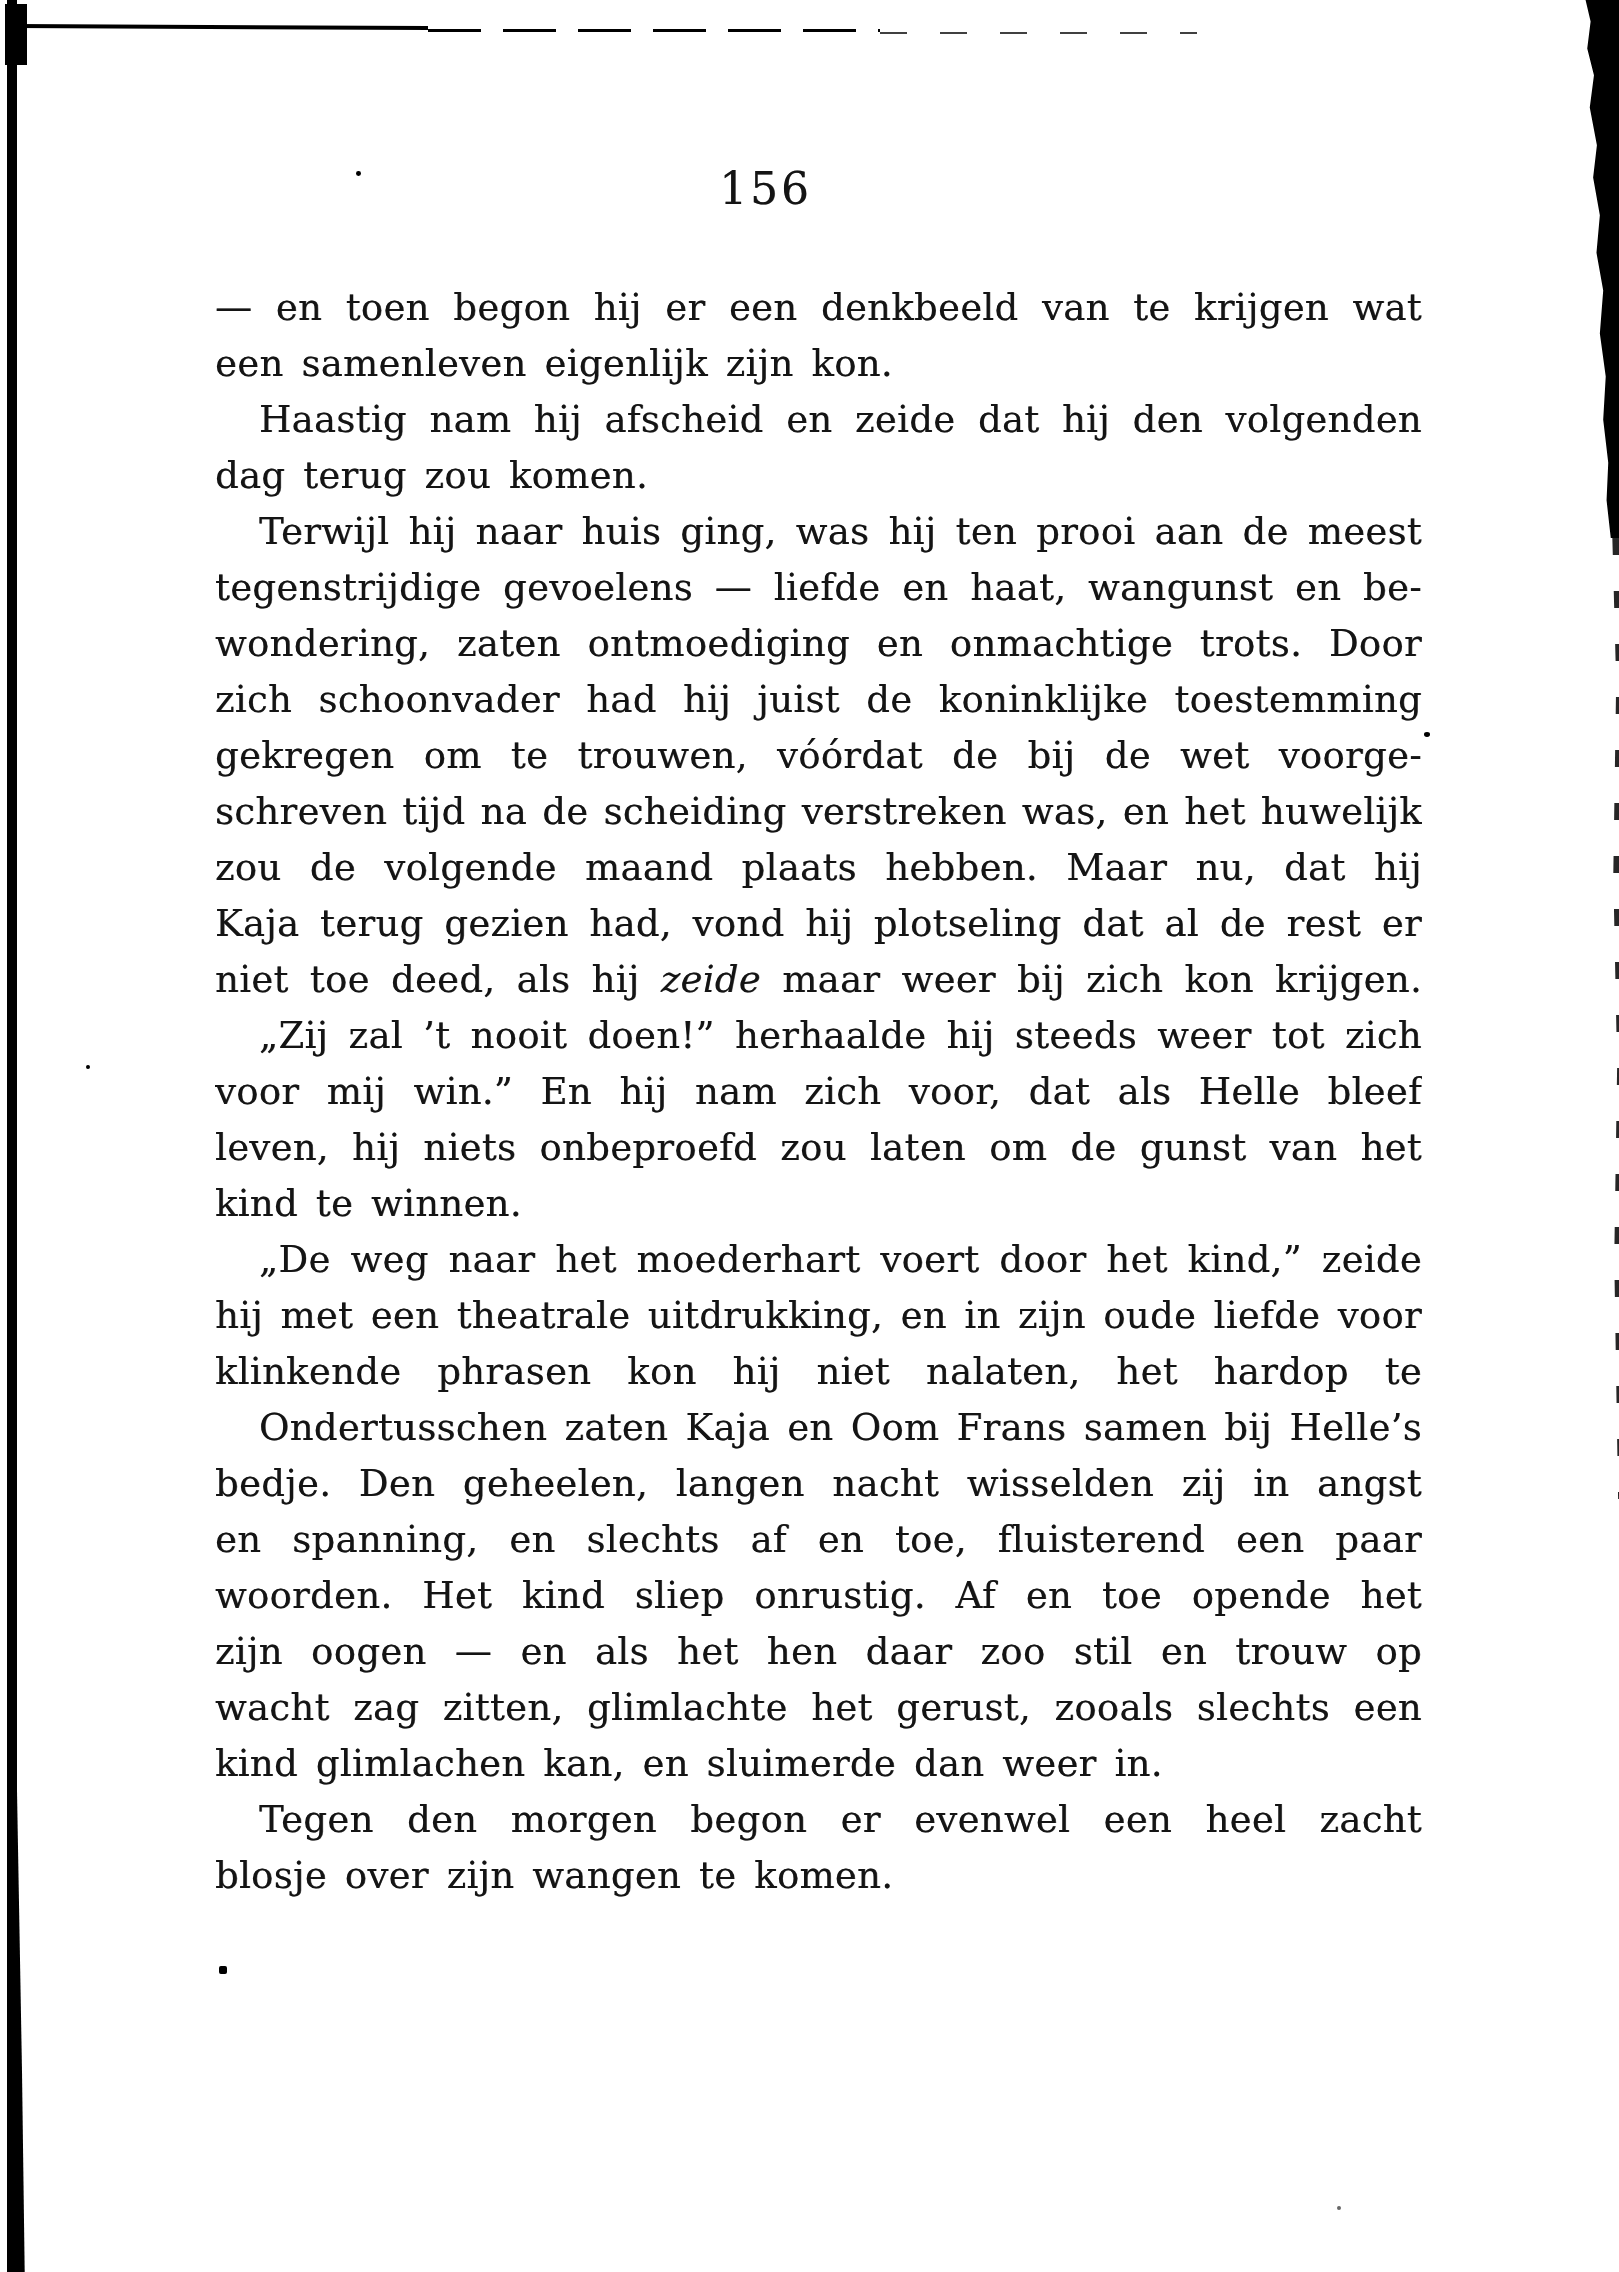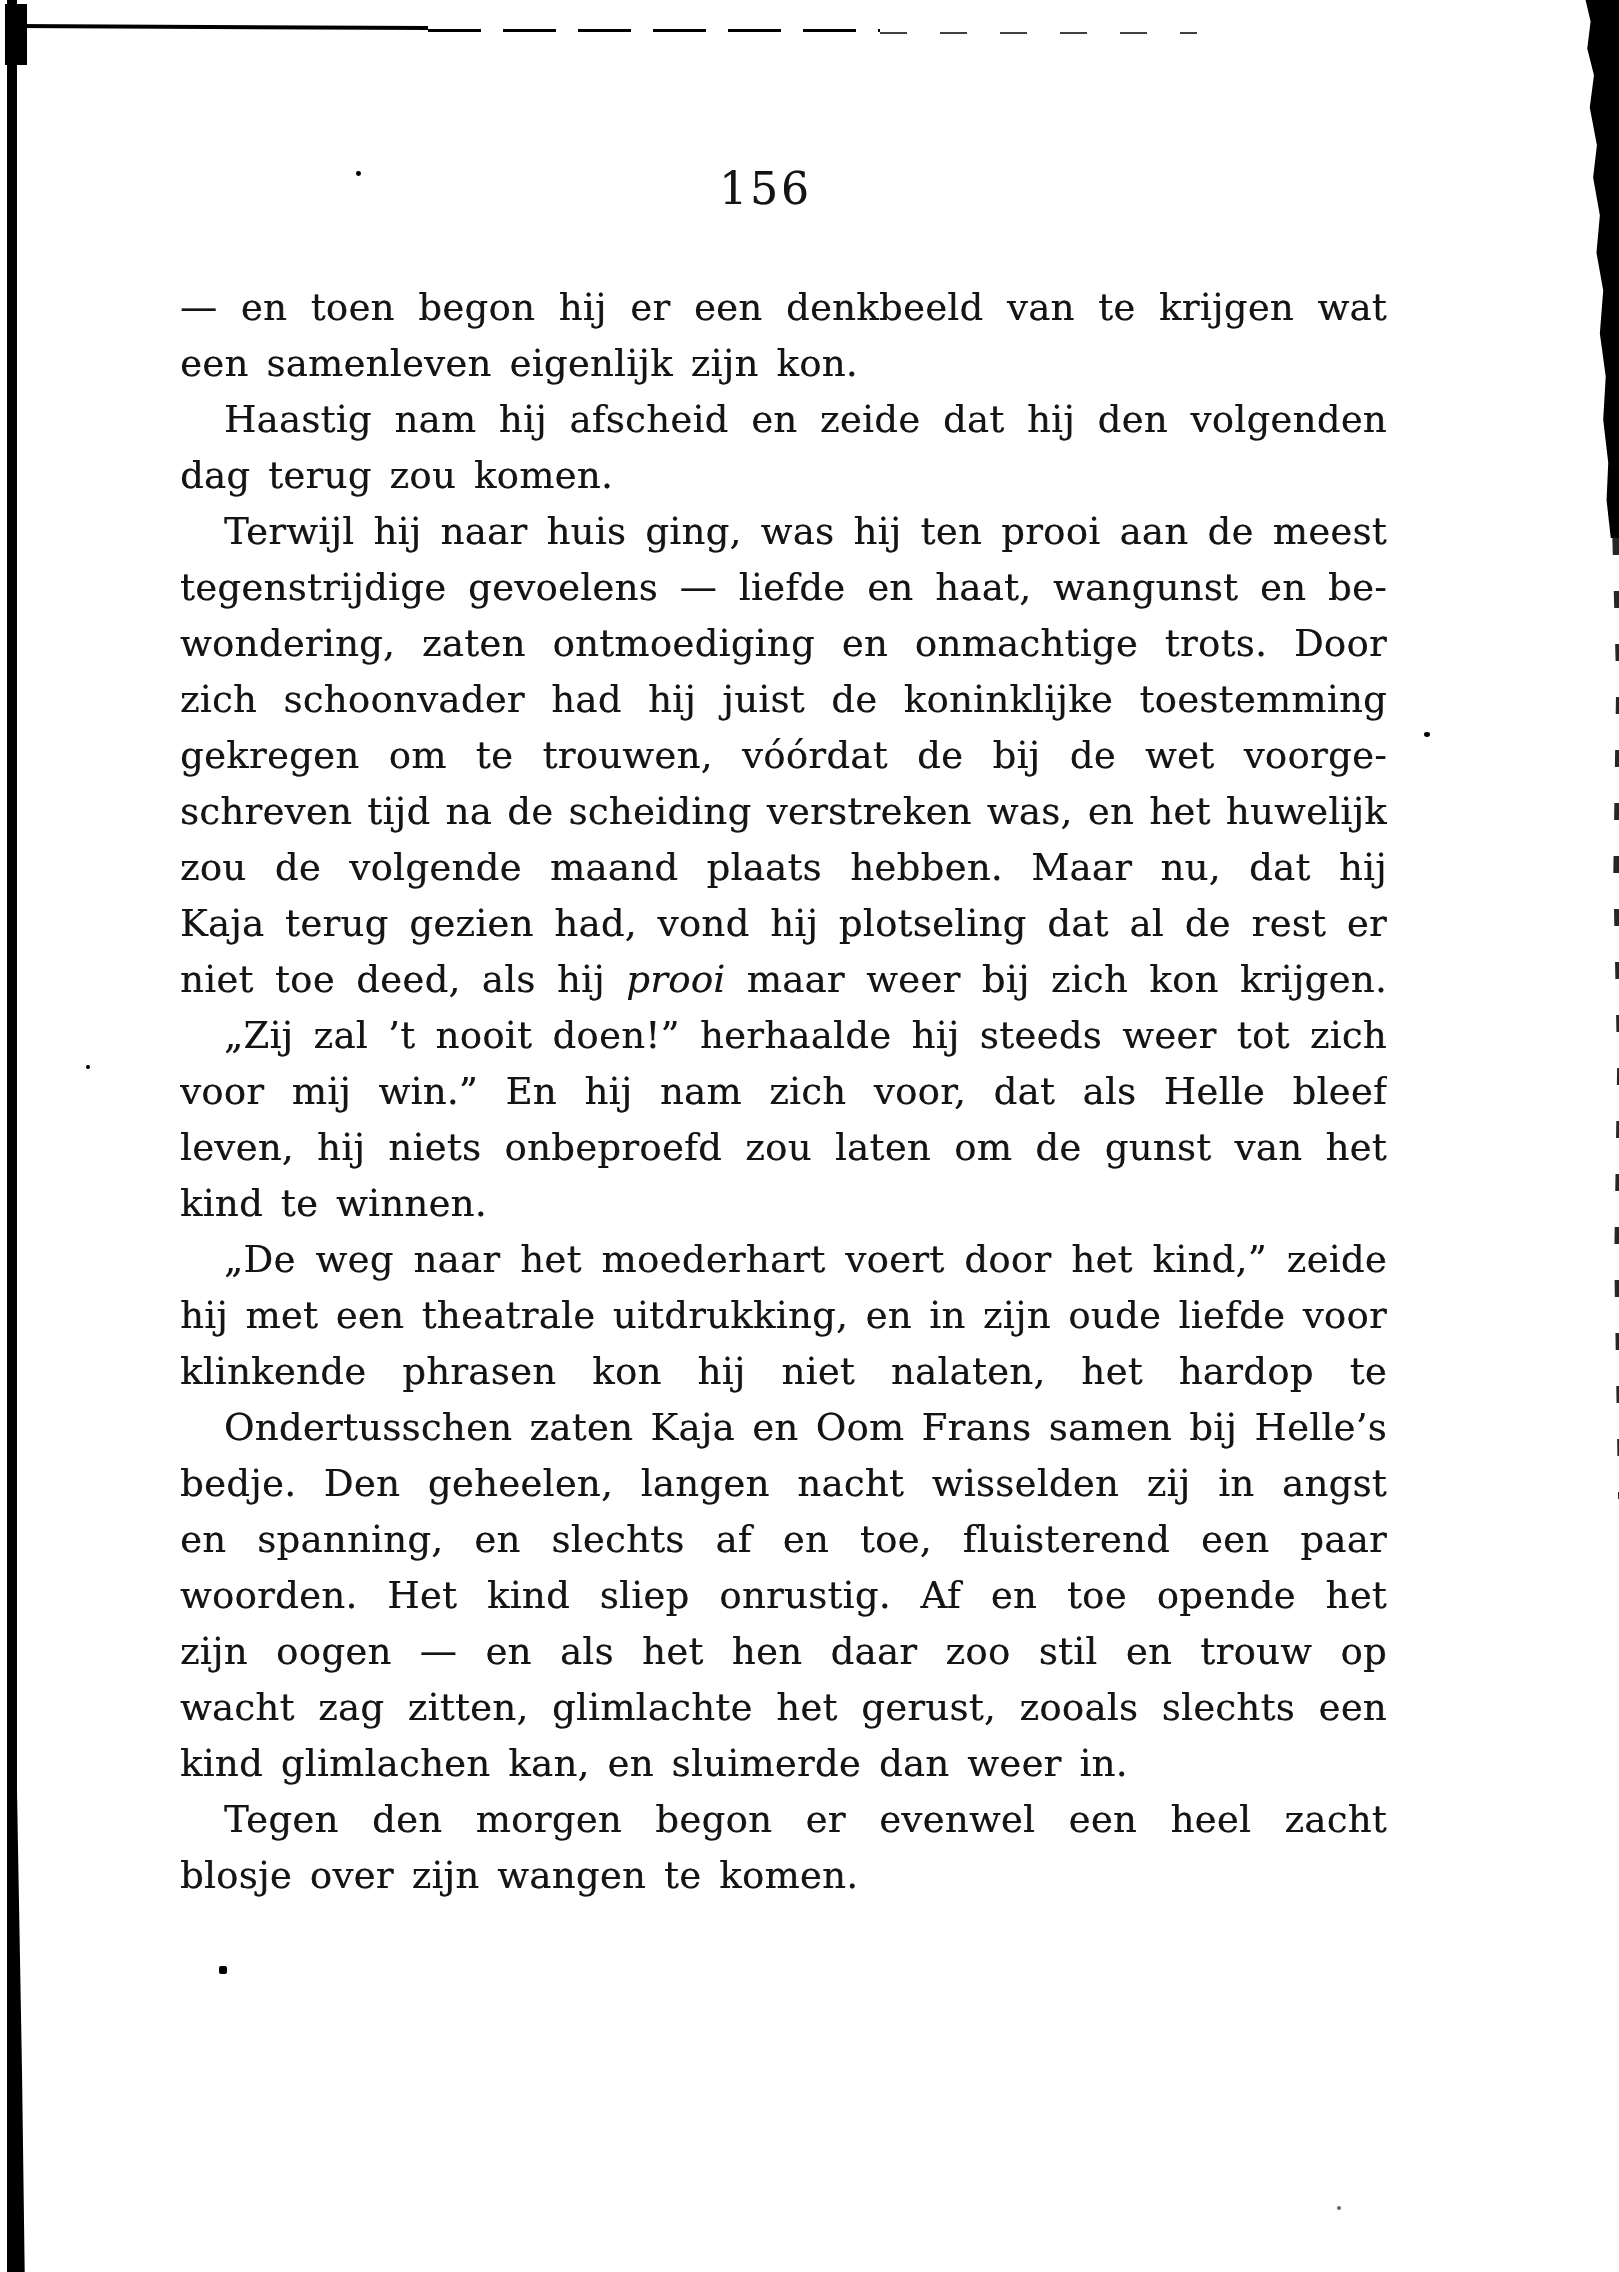--- a/index.html
+++ b/index.html
@@ -13,21 +13,21 @@
   }
 
   
   .page-number {
     position:absolute; left:197px; top:163px; width:1207px;
     text-align:center; font-size:44px; letter-spacing:2.9px;
     transform:translateX(-35px);
     text-shadow:0.4px 0.2px 0 rgba(0,0,0,0.55);
   }
   .text-block {
-    position:absolute; left:180px; top:280px; width:1207px;
+    position:absolute; left:215px; top:280px; width:1207px;
   }
   .para { margin:0; }
   .line {
     font-size:37px; line-height:56px; letter-spacing:0.3px;
     text-align:justify; text-align-last:left;
     white-space:normal; overflow:hidden; height:56px;
     word-spacing:5.8px;
     text-shadow:0.4px 0.2px 0 rgba(0,0,0,0.55);
   }
   .line.j { text-align-last:justify; word-spacing:0; }
@@ -102,21 +102,21 @@
 
     <div class="para">
       <div class="line j ind">Terwijl hij naar huis ging, was hij ten prooi aan de meest</div>
       <div class="line j">tegenstrijdige gevoelens — liefde en haat, wangunst en be-</div>
       <div class="line j">wondering, zaten ontmoediging en onmachtige trots. Door</div>
       <div class="line j">zich schoonvader had hij juist de koninklijke toestemming</div>
       <div class="line j">gekregen om te trouwen, vóórdat de bij de wet voorge-</div>
       <div class="line j">schreven tijd na de scheiding verstreken was, en het huwelijk</div>
       <div class="line j">zou de volgende maand plaats hebben. Maar nu, dat hij</div>
       <div class="line j">Kaja terug gezien had, vond hij plotseling dat al de rest er</div>
-      <div class="line j"><span>niet toe deed, als hij </span><em class="it">prooi</em><span> maar weer bij zich kon krijgen.</span></div>
+      <div class="line j"><span>niet toe deed, als hij </span><em class="it">zeide</em><span> maar weer bij zich kon krijgen.</span></div>
     </div>
 
     <div class="para">
       <div class="line j ind">„Zij zal ’t nooit doen!” herhaalde hij steeds weer tot zich</div>
       <div class="line j">voor mij win.” En hij nam zich voor, dat als Helle bleef</div>
       <div class="line j">leven, hij niets onbeproefd zou laten om de gunst van het</div>
       <div class="line">kind te winnen.</div>
     </div>
 
     <div class="para">

